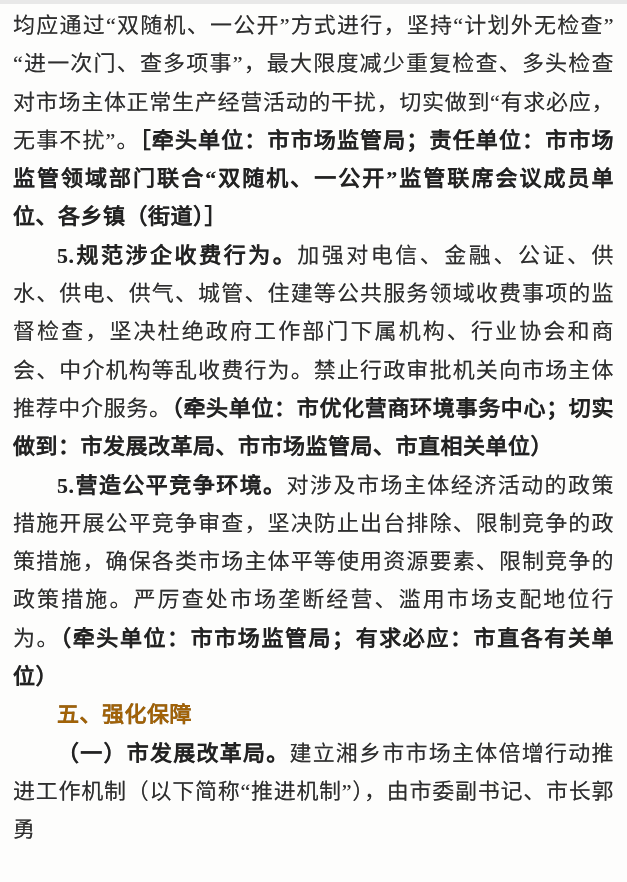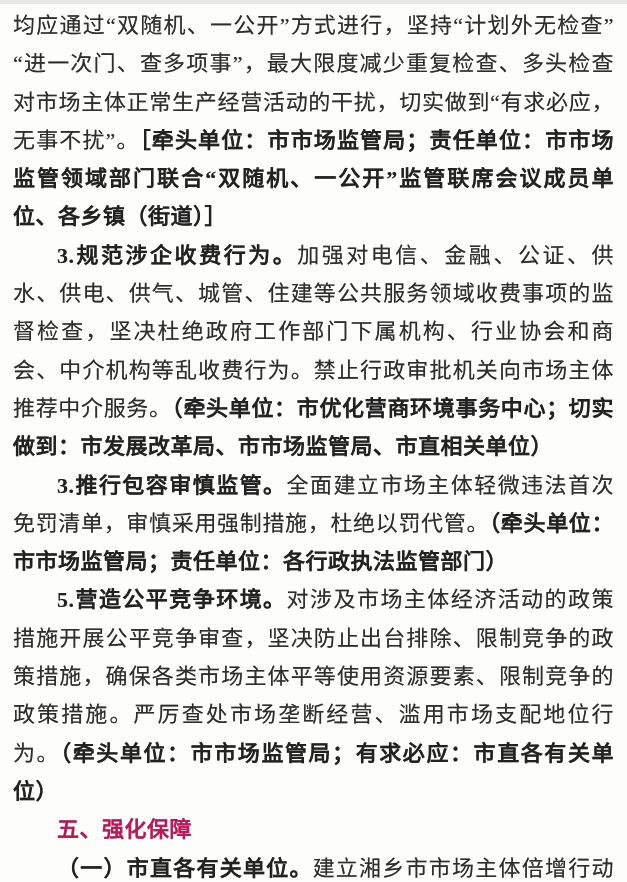--- a/index.html
+++ b/index.html
@@ -36,28 +36,27 @@
     text-indent: 2em;
   }
   .run-bold {
     font-weight: 700;
     color: #222222;
   }
   .run-regular {
     font-weight: 400;
   }
   .para.heading .run-bold {
-    color: #be185d;
+    color: #a16207;
   }
 </style>
 </head>
 <body>
 
 <div class="page">
   <div class="doc" id="doc">
       <p class="para"><span class="run-regular">均应通过“双随机、一公开”方式进行，坚持“计划外无检查”“进一次门、查多项事”，最大限度减少重复检查、多头检查对市场主体正常生产经营活动的干扰，切实做到“有求必应，无事不扰”。</span><span class="run-bold">［牵头单位：市市场监管局；责任单位：市市场监管领域部门联合“双随机、一公开”监管联席会议成员单位、各乡镇（街道）］</span></p>
-      <p class="para indent"><span class="run-bold">3.规范涉企收费行为。</span><span class="run-regular">加强对电信、金融、公证、供水、供电、供气、城管、住建等公共服务领域收费事项的监督检查，坚决杜绝政府工作部门下属机构、行业协会和商会、中介机构等乱收费行为。禁止行政审批机关向市场主体推荐中介服务。</span><span class="run-bold">（牵头单位：市优化营商环境事务中心；切实做到：市发展改革局、市市场监管局、市直相关单位）</span></p>
-      <p class="para indent"><span class="run-bold">3.推行包容审慎监管。</span><span class="run-regular">全面建立市场主体轻微违法首次免罚清单，审慎采用强制措施，杜绝以罚代管。</span><span class="run-bold">（牵头单位：市市场监管局；责任单位：各行政执法监管部门）</span></p>
+      <p class="para indent"><span class="run-bold">5.规范涉企收费行为。</span><span class="run-regular">加强对电信、金融、公证、供水、供电、供气、城管、住建等公共服务领域收费事项的监督检查，坚决杜绝政府工作部门下属机构、行业协会和商会、中介机构等乱收费行为。禁止行政审批机关向市场主体推荐中介服务。</span><span class="run-bold">（牵头单位：市优化营商环境事务中心；切实做到：市发展改革局、市市场监管局、市直相关单位）</span></p>
       <p class="para indent"><span class="run-bold">5.营造公平竞争环境。</span><span class="run-regular">对涉及市场主体经济活动的政策措施开展公平竞争审查，坚决防止出台排除、限制竞争的政策措施，确保各类市场主体平等使用资源要素、限制竞争的政策措施。严厉查处市场垄断经营、滥用市场支配地位行为。</span><span class="run-bold">（牵头单位：市市场监管局；有求必应：市直各有关单位）</span></p>
       <p class="para indent heading"><span class="run-bold">五、强化保障</span></p>
-      <p class="para indent"><span class="run-bold">（一）市直各有关单位。</span><span class="run-regular">建立湘乡市市场主体倍增行动推进工作机制（以下简称“推进机制”），由市委副书记、市长郭勇</span></p>
+      <p class="para indent"><span class="run-bold">（一）市发展改革局。</span><span class="run-regular">建立湘乡市市场主体倍增行动推进工作机制（以下简称“推进机制”），由市委副书记、市长郭勇</span></p>
     </div>
 </div>
 
 </body></html>

